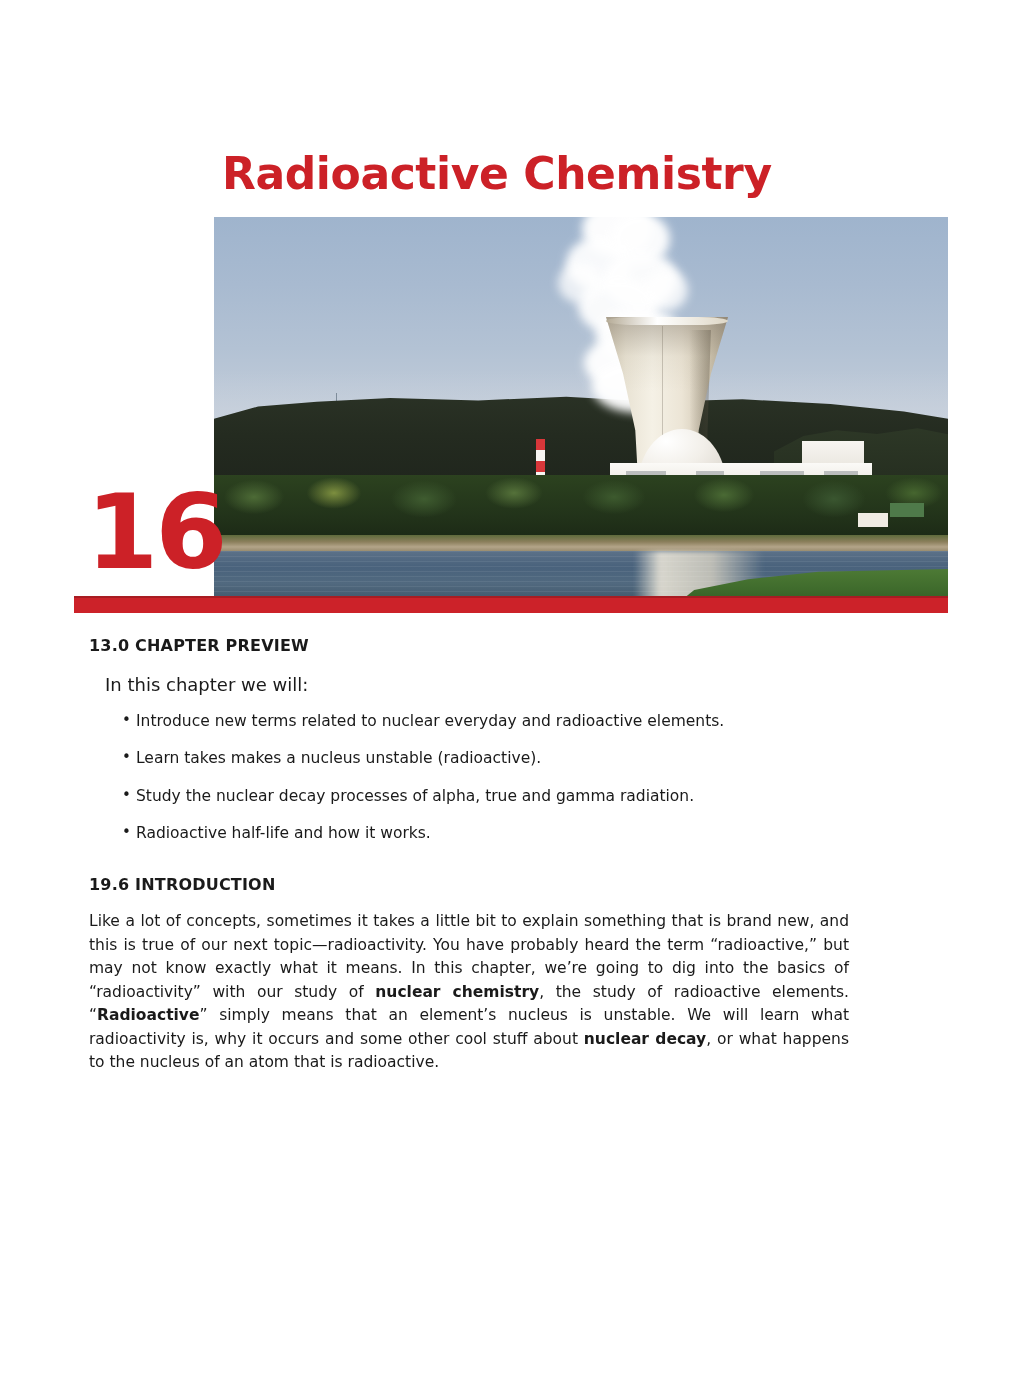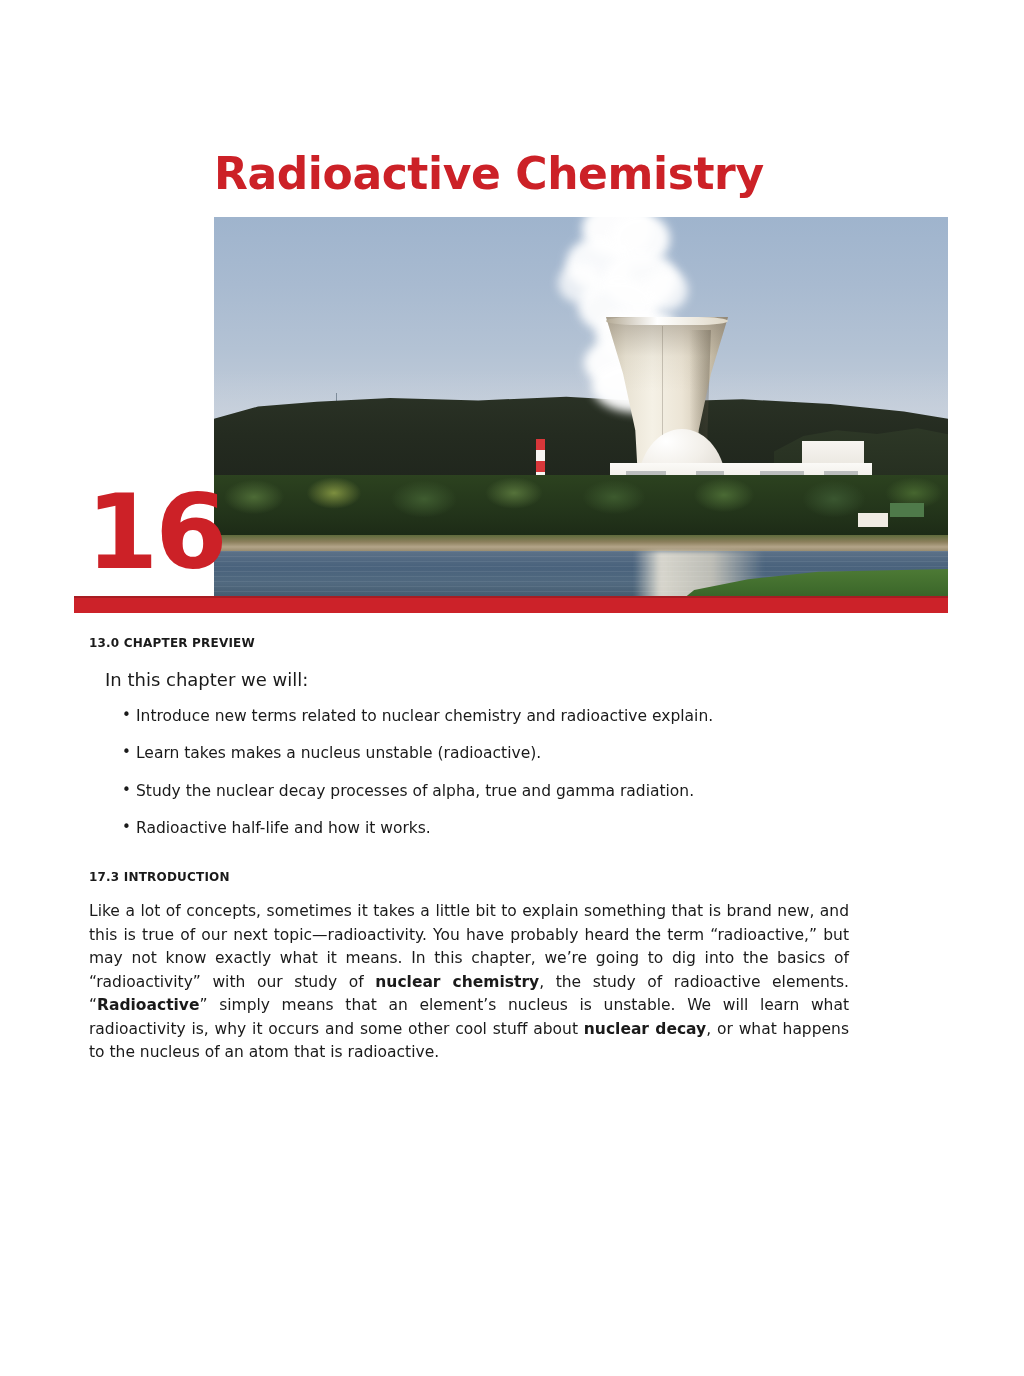--- a/index.html
+++ b/index.html
@@ -11,21 +11,21 @@
     width: 1024px; height: 1376px;
     position: relative;
     font-family: "DejaVu Sans", sans-serif;
     color: #1a1a1a;
     overflow: hidden;
   }
 
   
   .chapter-title {
     position: absolute;
-    left: 214px; top: 152px;
+    left: 222px; top: 152px;
     width: 740px;
     font-family: "DejaVu Sans", sans-serif;
     font-size: 44px;
     font-weight: bold;
     color: #cc2127;
     letter-spacing: -0.4px;
     line-height: 1;
   }
 
   
@@ -258,21 +258,21 @@
   }
   .green-shed {
     position: absolute; left: 676px; top: 286px; width: 34px; height: 14px;
     background: #4f7a4a; z-index: 4;
   }
 
   
   .content { position: absolute; left: 89px; top: 636px; width: 760px; }
   h2.section-head {
     margin: 0 0 16px 0;
-    font-size: 12px; font-weight: bold;
+    font-size: 16px; font-weight: bold;
     font-family: "DejaVu Sans", sans-serif;
     letter-spacing: 0.2px;
   }
   .lead { margin: 0 0 12px 16px; font-size: 18px; line-height: 1.5; }
   ul.preview-list { margin: 0; padding: 0 0 0 33px; list-style: none; }
   ul.preview-list li {
     position: relative;
     font-size: 15.5px;
     line-height: 1.5;
     margin-bottom: 14px;
@@ -357,24 +357,24 @@
 <div class="chapter-number">16</div>
 
 <div class="red-bar"></div>
 
 <div class="content">
 
   <h2 class="section-head">13.0 CHAPTER PREVIEW</h2>
   <p class="lead">In this chapter we will:</p>
 
   <ul class="preview-list">
-    <li>Introduce new terms related to nuclear chemistry and radioactive explain.</li>
+    <li>Introduce new terms related to nuclear everyday and radioactive elements.</li>
     <li>Learn takes makes a nucleus unstable (radioactive).</li>
     <li>Study the nuclear decay processes of alpha, true and gamma radiation.</li>
     <li>Radioactive half-life and how it works.</li>
   </ul>
 
   <div class="intro-block">
-    <h2 class="section-head">17.3 INTRODUCTION</h2>
+    <h2 class="section-head">19.6 INTRODUCTION</h2>
     <p class="intro-para"><span>Like a lot of concepts, sometimes it takes a little bit to explain something that is brand new, and this is true of our next topic—radioactivity. You have probably heard the term “radioactive,” but may not know exactly what it means. In this chapter, we’re going to dig into the basics of “radioactivity” with our study of </span><b>nuclear chemistry</b><span>, the study of radioactive elements. “</span><b>Radioactive</b><span>” simply means that an element’s nucleus is unstable. We will learn what radioactivity is, why it occurs and some other cool stuff about </span><b>nuclear decay</b><span>, or what happens to the nucleus of an atom that is radioactive.</span></p>
   </div>
 
 </div>
 
 </body></html>

